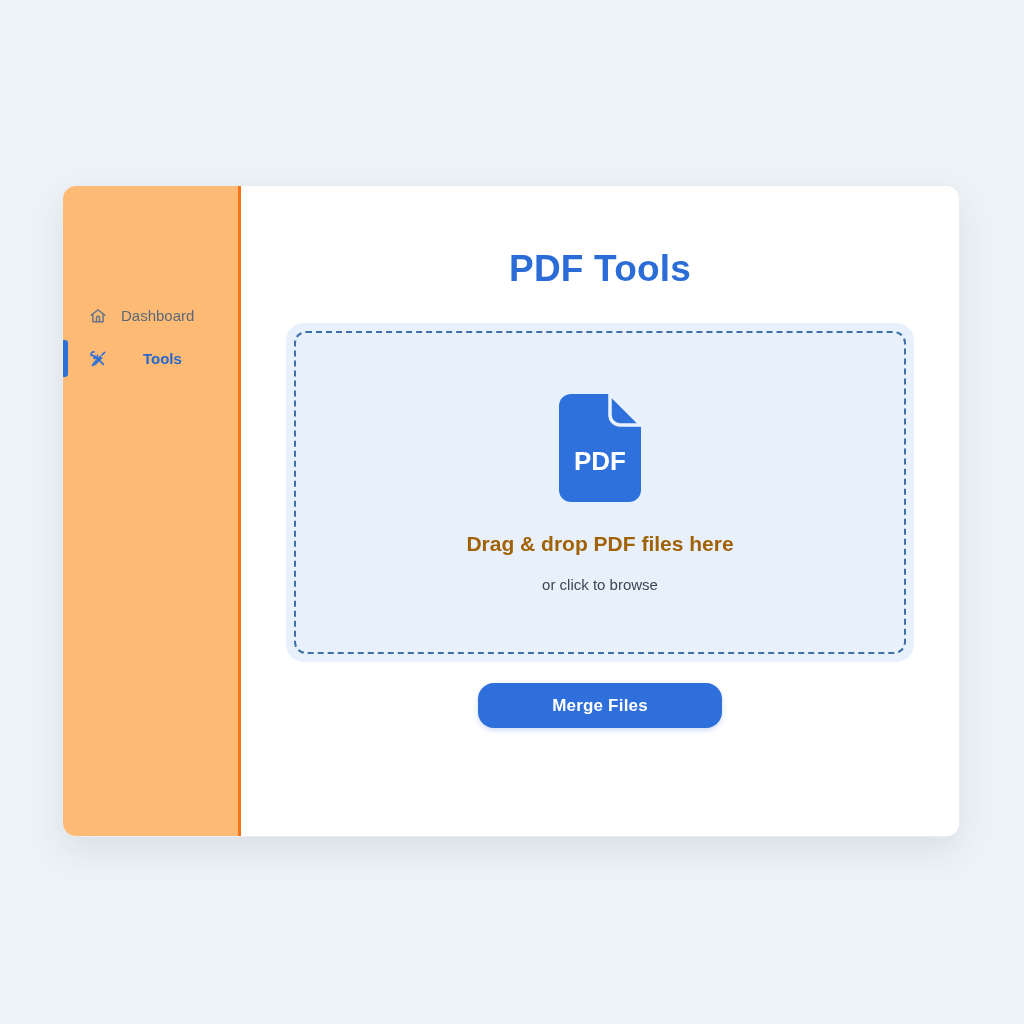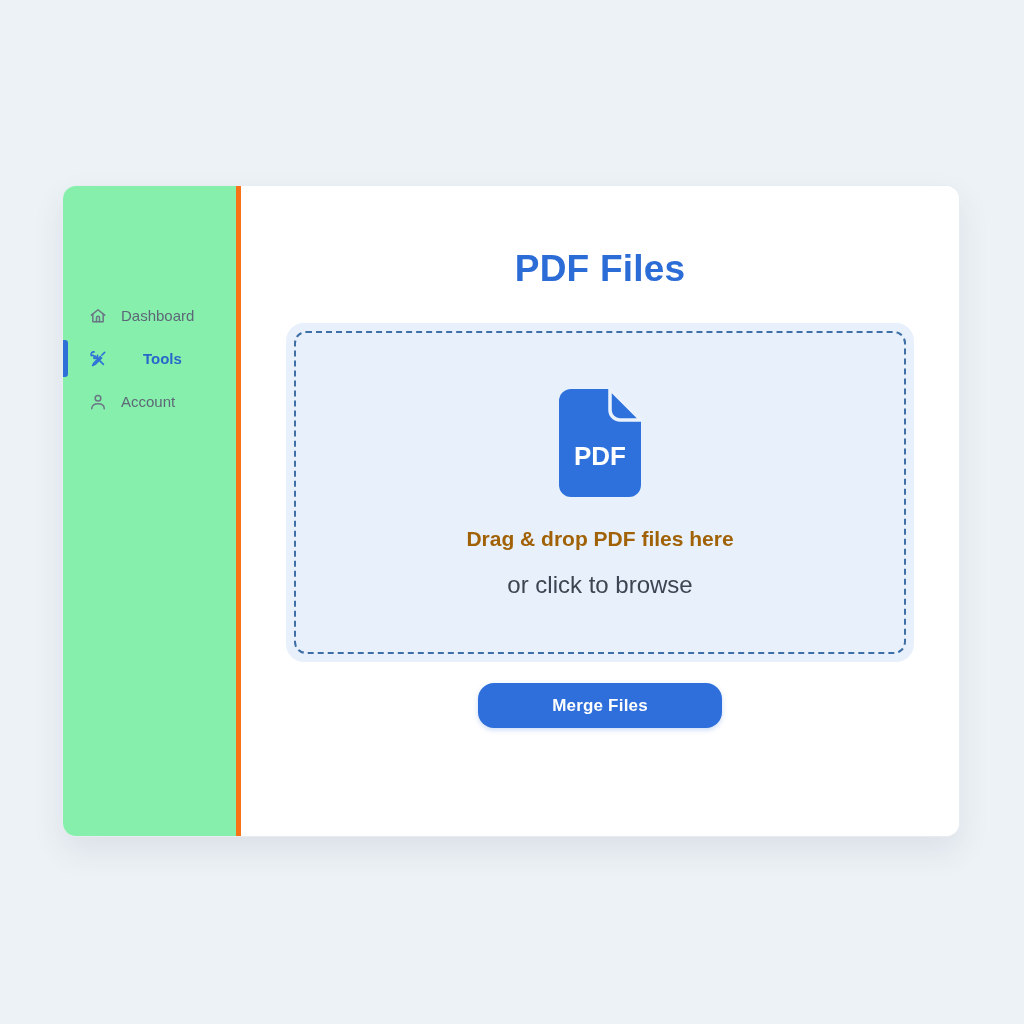--- a/index.html
+++ b/index.html
@@ -19,22 +19,22 @@
     border: 1px solid #e7ecf1;
     border-radius: 14px;
     box-shadow: 0 14px 32px rgba(40, 60, 90, 0.09);
     display: flex;
     overflow: hidden;
   }
 
   
   .sidebar {
     width: 178px;
-    background: #86efac;
-    border-right: 5px solid #f97316;
+    background: #fdba74;
+    border-right: 3px solid #f97316;
     padding-top: 108px;
     flex-shrink: 0;
   }
   .nav-item {
     position: relative;
     display: flex;
     align-items: center;
     gap: 12px;
     height: 43px;
     padding-left: 24px;
@@ -89,21 +89,21 @@
     justify-content: center;
   }
   .pdf-icon-wrap { margin-bottom: 24px; }
   .drop-line1 {
     font-size: 21px;
     font-weight: 600;
     color: #a16207;
   }
   .drop-line2 {
     margin-top: 20px;
-    font-size: 24px;
+    font-size: 15px;
     color: #3c4652;
   }
 
   .merge-btn {
     margin-top: 21px;
     width: 244px;
     height: 45px;
     background: #2e6fdb;
     color: #ffffff;
     border: none;
@@ -139,33 +139,24 @@
           <svg width="20" height="20" viewBox="0 0 24 24" fill="none" stroke-width="1.9" stroke-linecap="round" stroke-linejoin="round">
             <path d="M7.5 3.5 a3.2 3.2 0 0 0 -3.6 4.4 l2.3 -0.4 1.3 1.3 -0.4 2.3 a3.2 3.2 0 0 0 4.4 -3.6"></path>
             <path d="M8.5 8.5 L18.5 18.5"></path>
             <path d="M16.5 7.5 L20 4"></path>
             <path d="M14.8 9.2 L7 17 l-1.5 3 3 -1.5 7.8 -7.8"></path>
           </svg>
         </span>
         <span>Tools</span>
       </div>
 
-      <div class="nav-item">
-        <span class="icon">
-          <svg width="20" height="20" viewBox="0 0 24 24" fill="none" stroke-width="1.8" stroke-linecap="round" stroke-linejoin="round">
-            <circle cx="12" cy="7.5" r="3.4"></circle>
-            <path d="M4.5 20 c0 -4.2 3.4 -6 7.5 -6 s7.5 1.8 7.5 6"></path>
-          </svg>
-        </span>
-        <span>Account</span>
-      </div>
     </nav>
 
     <section class="main">
-      <h1 class="page-title">PDF Files</h1>
+      <h1 class="page-title">PDF Tools</h1>
 
       <div class="dropzone">
         <div class="dropzone-inner">
           <div class="pdf-icon-wrap">
             <svg width="86" height="112" viewBox="0 0 86 112">
               <path d="M14 2 H53 L84 33 V98 a12 12 0 0 1 -12 12 H14 a12 12 0 0 1 -12 -12 V14 a12 12 0 0 1 12 -12 Z" fill="#2e70dc"></path>
               <path d="M53 2 L84 33 H63 a10 10 0 0 1 -10 -10 Z" fill="#2e70dc" stroke="#eaf2fd" stroke-width="3.5" stroke-linejoin="round"></path>
               <text x="43" y="78" text-anchor="middle" fill="#ffffff" font-family="Liberation Sans, sans-serif" font-size="26" font-weight="bold">PDF</text>
             </svg>
           </div>

